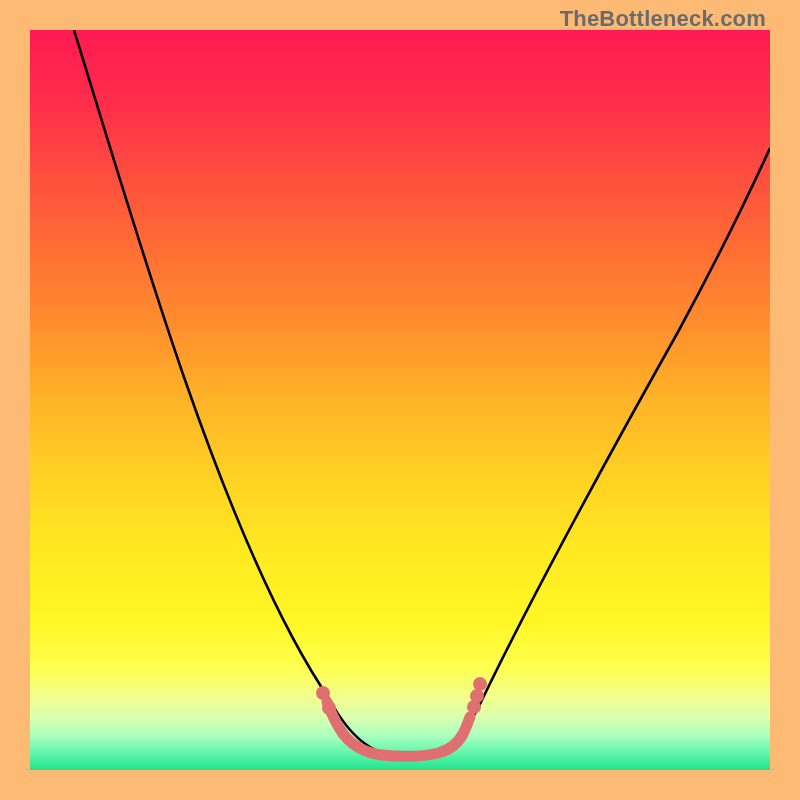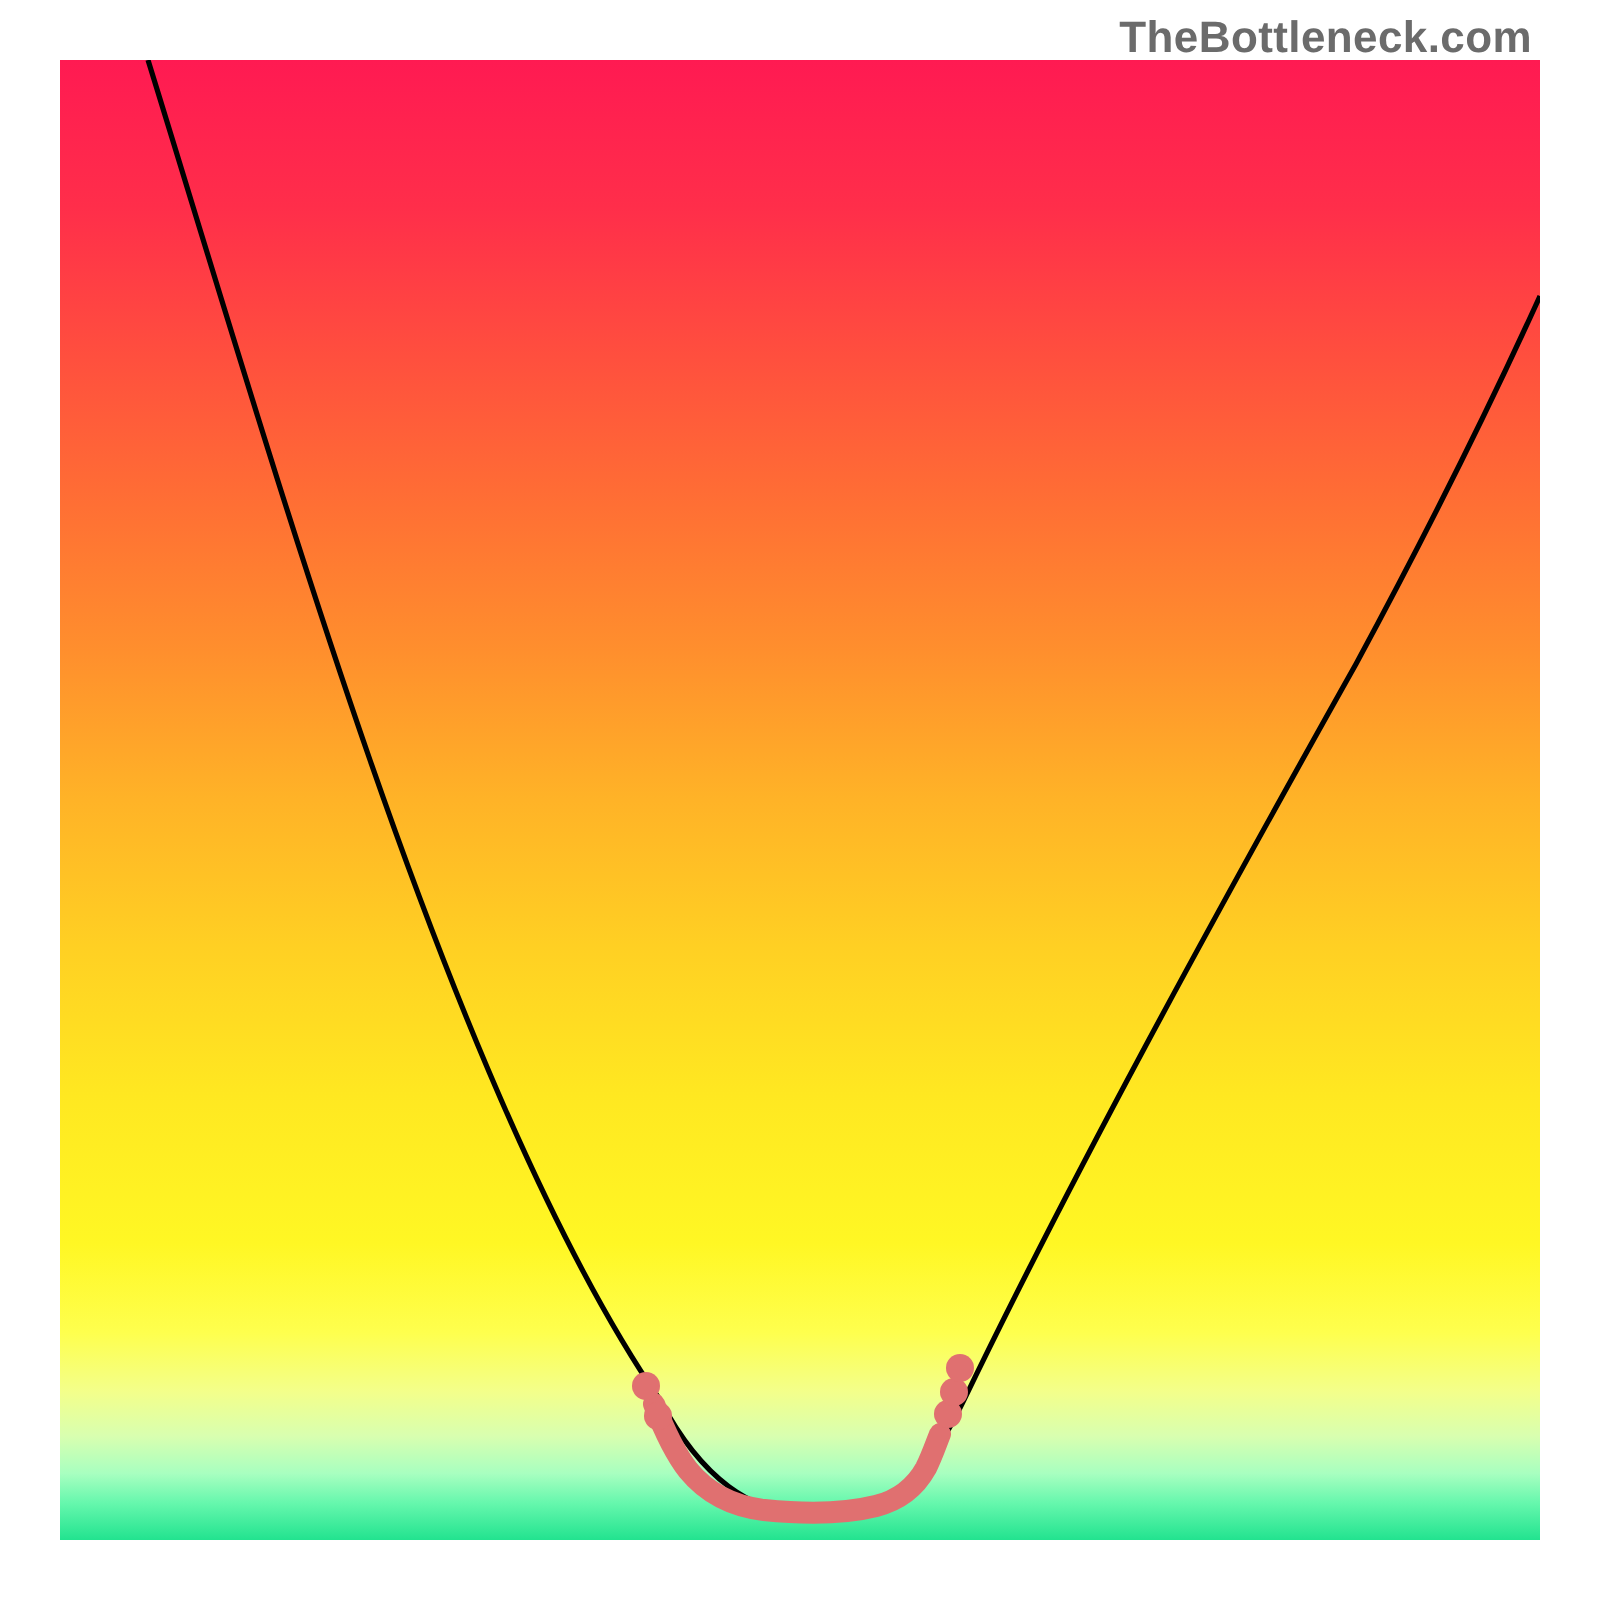--- a/index.html
+++ b/index.html
@@ -8,21 +8,21 @@
     width: 800px;
     height: 800px;
     background: #000;
     overflow: hidden;
     font-family: Arial, Helvetica, sans-serif;
   }
   .frame {
     position: absolute;
     left: 0; top: 0;
     width: 800px; height: 800px;
-    background: #ffffff;
+    background: #fdba74;
   }
   .plot-area {
     position: absolute;
     left: 30px;
     top: 30px;
     width: 740px;
     height: 740px;
     overflow: hidden;
   }
   .gradient {

